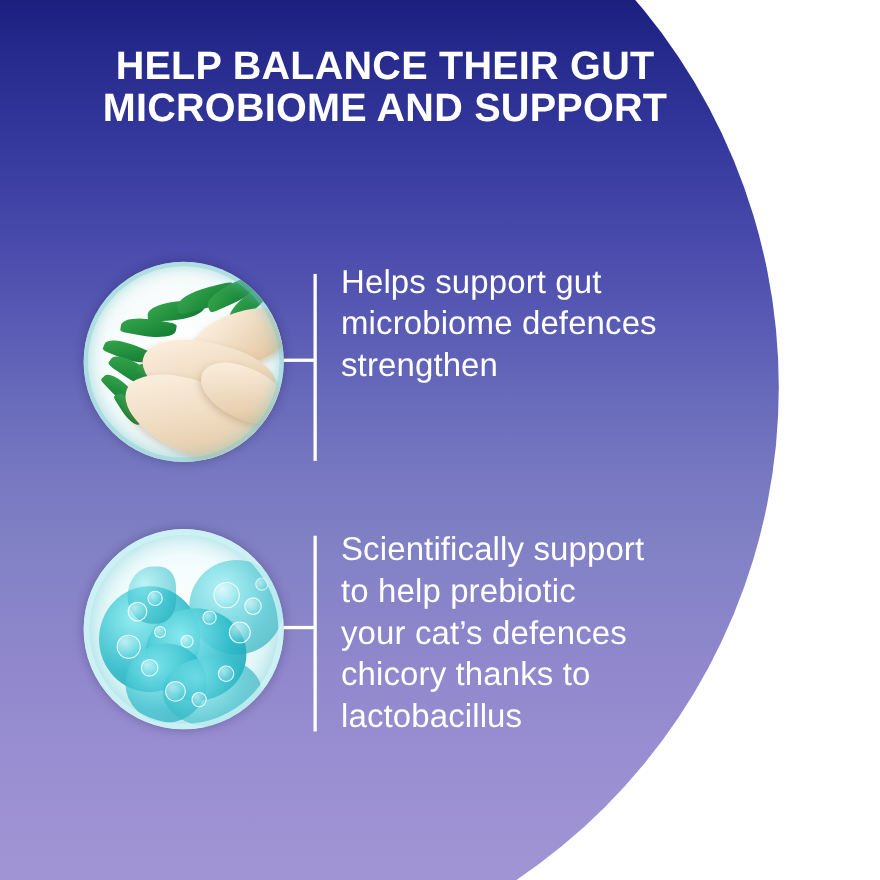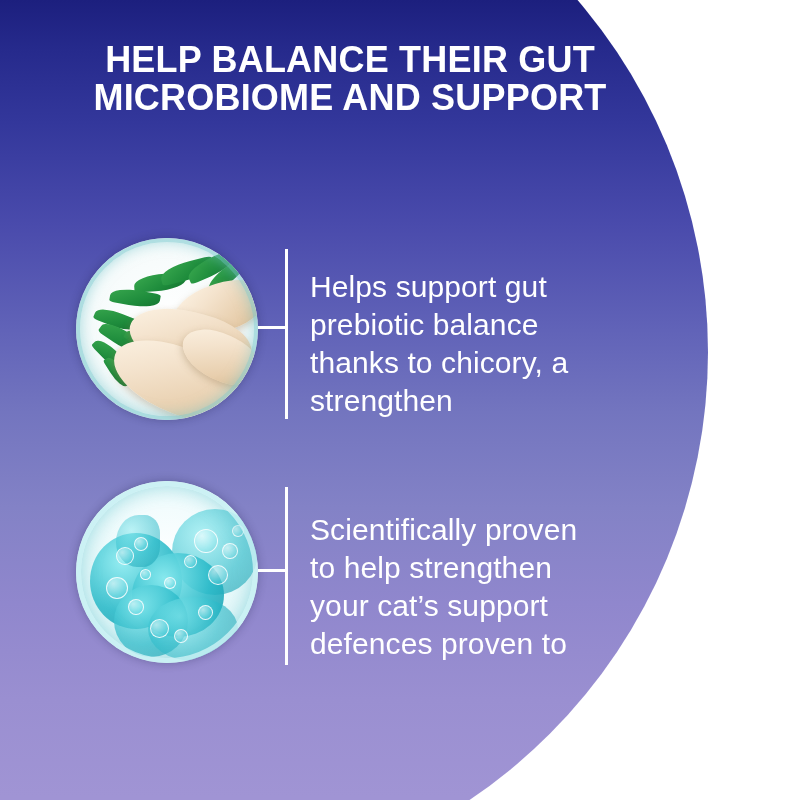--- a/index.html
+++ b/index.html
@@ -81,21 +81,21 @@
     letter-spacing: 0.2px;
     z-index: 5;
   }
   .heading-line { display: block; white-space: nowrap; }
 
   
   .benefit {
     position: absolute;
     z-index: 5;
     display: flex;
-    align-items: flex-end;
+    align-items: flex-start;
   }
   .benefit-1 { left: 76px; top: 238px; }
   .benefit-2 { left: 76px; top: 481px; }
 
   
   .dish {
     position: relative;
     width: 182px;
     height: 182px;
     border-radius: 50%;
@@ -229,22 +229,21 @@
       </div>
     </div>
 
     <div class="connector">
       <div class="conn-h"></div>
       <div class="conn-v"></div>
     </div>
 
     <div class="benefit-text">
       <span class="tline">Helps support gut</span>
-      <span class="tline">prebiotic balance</span>
-      <span class="tline">thanks to chicory, a</span>
+      <span class="tline">microbiome defences</span>
       <span class="tline">strengthen</span>
     </div>
   </div>
 
   <div class="benefit benefit-2">
 
     <div class="dish dish-bio">
       <div class="dish-inner">
         <div class="blob" style="left:14px;  top:52px;  width:92px;  height:96px;"></div>
         <div class="blob" style="left:96px;  top:28px;  width:86px;  height:86px; opacity:0.72;"></div>
@@ -269,20 +268,21 @@
         <div class="bub" style="left:64px;  top:88px;  width:9px;  height:9px;"></div>
       </div>
     </div>
 
     <div class="connector">
       <div class="conn-h"></div>
       <div class="conn-v"></div>
     </div>
 
     <div class="benefit-text">
-      <span class="tline">Scientifically proven</span>
-      <span class="tline">to help strengthen</span>
-      <span class="tline">your cat’s support</span>
-      <span class="tline">defences proven to</span>
+      <span class="tline">Scientifically support</span>
+      <span class="tline">to help prebiotic</span>
+      <span class="tline">your cat’s defences</span>
+      <span class="tline">chicory thanks to</span>
+      <span class="tline">lactobacillus</span>
     </div>
   </div>
 
 </div>
 
 </body></html>

